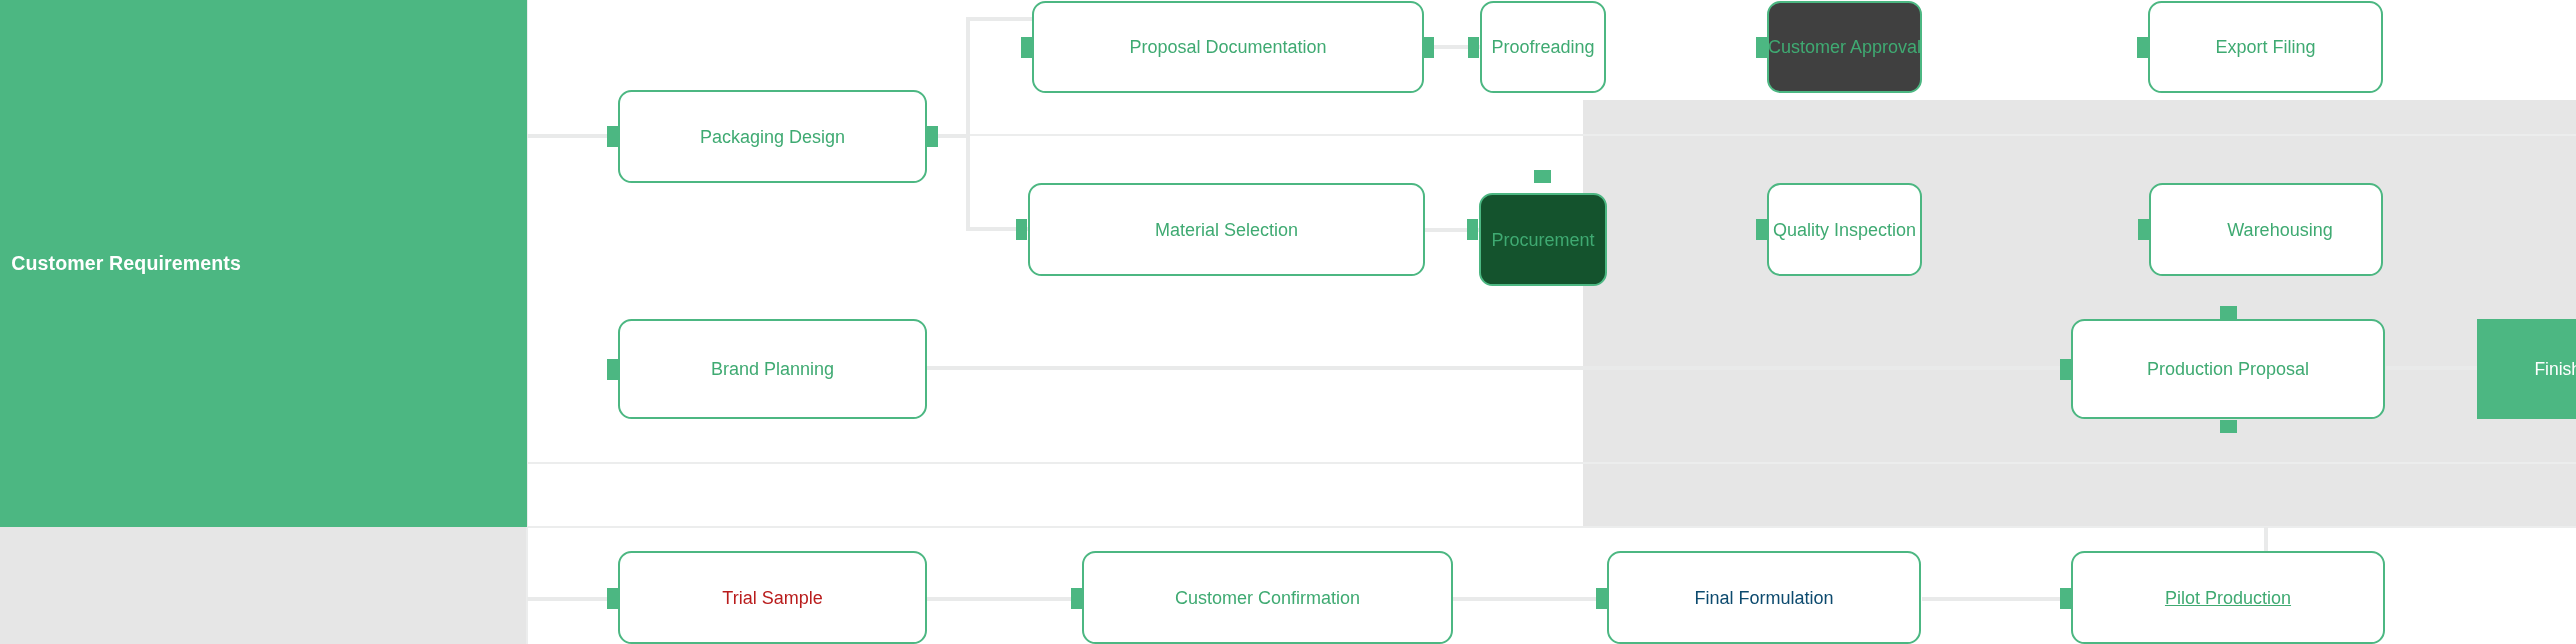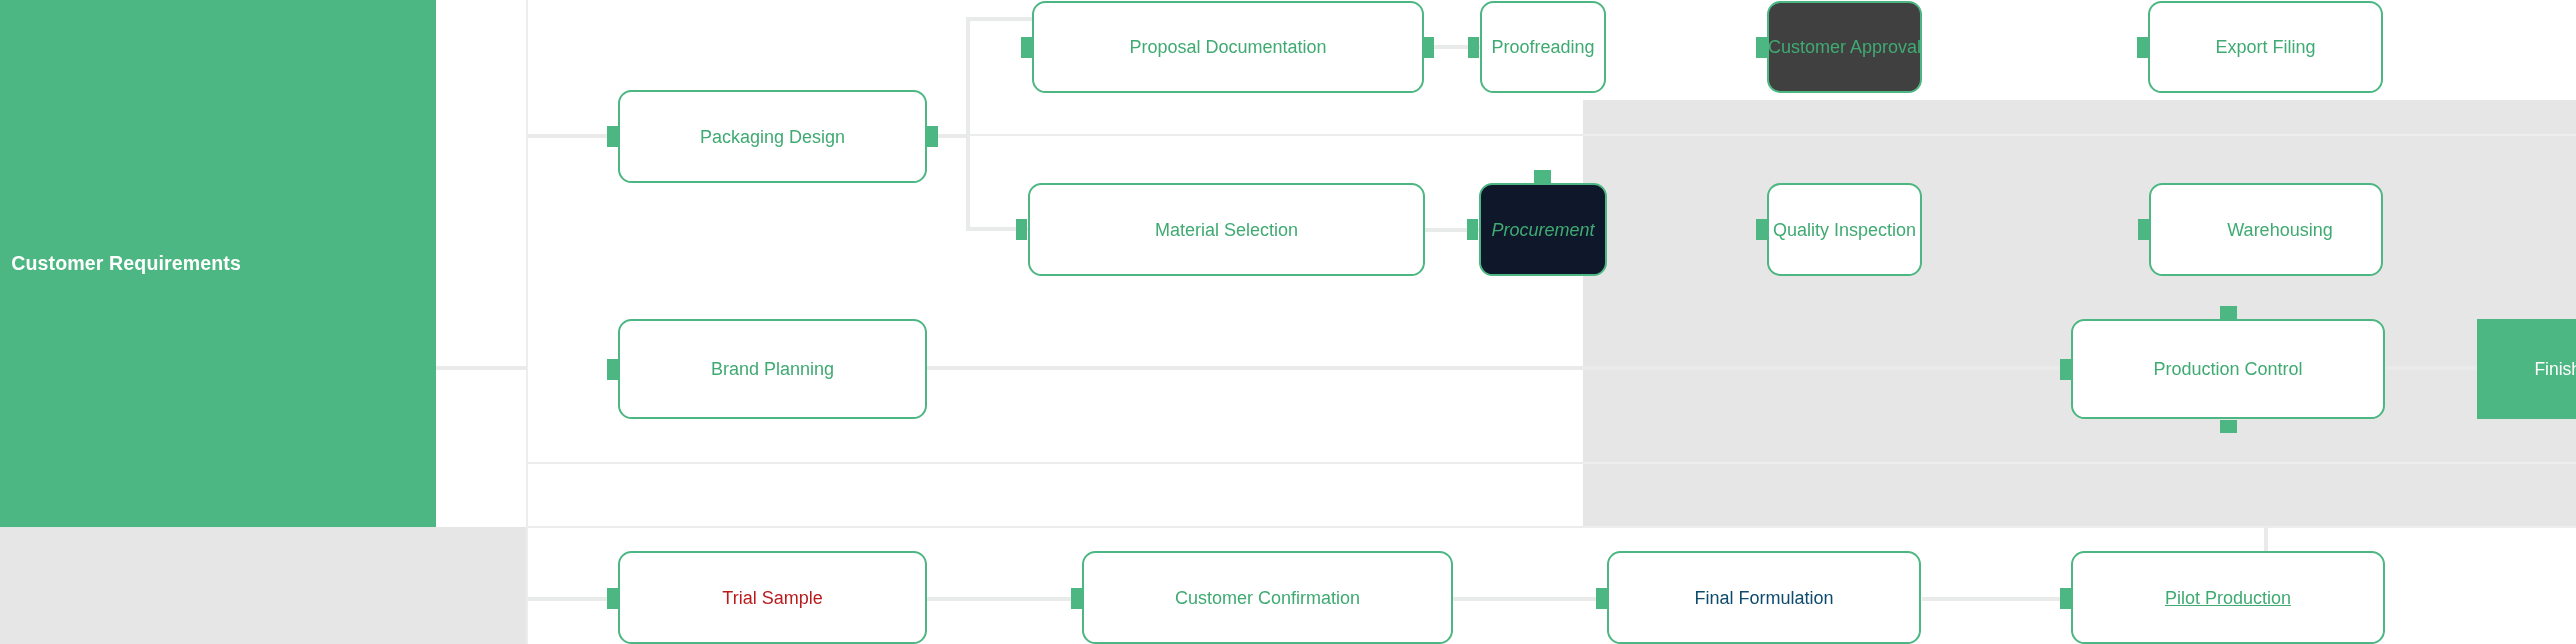--- a/index.html
+++ b/index.html
@@ -87,21 +87,21 @@
       <div class="edge-h" style="left: 1425px; top: 228px; width: 56px; background: rgb(233, 234, 234);"></div>
       <div class="edge-h" style="left: 927px; top: 366px; width: 1236px; background: rgb(233, 234, 234);"></div>
       <div class="edge-h" style="left: 2386px; top: 366px; width: 93px; background: rgb(233, 234, 234);"></div>
       <div class="edge-h" style="left: 527px; top: 597px; width: 98px; background: rgb(233, 234, 234);"></div>
       <div class="edge-h" style="left: 927px; top: 597px; width: 161px; background: rgb(233, 234, 234);"></div>
       <div class="edge-h" style="left: 1453px; top: 597px; width: 161px; background: rgb(233, 234, 234);"></div>
       <div class="edge-h" style="left: 1922px; top: 597px; width: 155px; background: rgb(233, 234, 234);"></div>
       <div class="edge-v" style="left: 2264px; top: 527px; height: 31px; background: rgb(233, 234, 234);"></div>
     </div>
 
-  <div class="root-block" id="root-block" style="left: 0px; top: 0px; width: 436px; height: 527px; background: rgb(76, 183, 130); text-align: right;">
+  <div class="root-block" id="root-block" style="left: 0px; top: 0px; width: 527px; height: 527px; background: rgb(76, 183, 130); text-align: right;">
     <span class="root-label" id="root-label" style="margin-left: 11.3px;">Customer Requirements</span>
   </div>
 
   <div id="nodes-layer">
       <div class="node" style="left: 618px; top: 90px; width: 309px; height: 93px; border-color: rgb(76, 183, 130); background: rgb(255, 255, 255);">
         <span class="node-label" style="color: rgb(63, 170, 114);">Packaging Design</span>
       </div>
       <div class="handle" style="background: rgb(76, 183, 130); left: 607px; top: 126px;"></div>
       <div class="handle" style="background: rgb(76, 183, 130); left: 927px; top: 126px;"></div>
       <div class="node" style="left: 1032px; top: 1px; width: 392px; height: 92px; border-color: rgb(76, 183, 130); background: rgb(255, 255, 255);">
@@ -118,39 +118,39 @@
       </div>
       <div class="handle" style="background: rgb(76, 183, 130); left: 1756px; top: 37px;"></div>
       <div class="node" style="left: 2148px; top: 1px; width: 235px; height: 92px; border-color: rgb(76, 183, 130); background: rgb(255, 255, 255);">
         <span class="node-label" style="color: rgb(63, 170, 114);">Export Filing</span>
       </div>
       <div class="handle" style="background: rgb(76, 183, 130); left: 2137px; top: 37px;"></div>
       <div class="node" style="left: 1028px; top: 183px; width: 397px; height: 93px; border-color: rgb(76, 183, 130); background: rgb(255, 255, 255);">
         <span class="node-label" style="color: rgb(63, 170, 114);">Material Selection</span>
       </div>
       <div class="handle" style="background: rgb(76, 183, 130); left: 1016px; top: 219px;"></div>
-      <div class="node" style="left: 1479px; top: 183px; width: 128px; height: 93px; border-color: rgb(76, 183, 130); background: #0f172a; font-style: italic;">
+      <div class="node" style="left: 1479px; top: 193px; width: 128px; height: 93px; border-color: rgb(76, 183, 130); background: #14532d;">
         <span class="node-label" style="color: rgb(63, 170, 114);">Procurement</span>
       </div>
       <div class="handle" style="background: rgb(76, 183, 130); left: 1467px; top: 219px;"></div>
       <div class="handle vert" style="background: rgb(76, 183, 130); left: 1534px; top: 170px;"></div>
       <div class="node" style="left: 1767px; top: 183px; width: 155px; height: 93px; border-color: rgb(76, 183, 130); background: rgb(255, 255, 255);">
         <span class="node-label" style="color: rgb(63, 170, 114);">Quality Inspection</span>
       </div>
       <div class="handle" style="background: rgb(76, 183, 130); left: 1756px; top: 219px;"></div>
       <div class="node" style="left: 2149px; top: 183px; width: 234px; height: 93px; border-color: rgb(76, 183, 130); background: rgb(255, 255, 255);">
         <span class="node-label" style="color: rgb(63, 170, 114); margin-left: 28px;">Warehousing</span>
       </div>
       <div class="handle" style="background: rgb(76, 183, 130); left: 2138px; top: 219px;"></div>
       <div class="node" style="left: 618px; top: 319px; width: 309px; height: 100px; border-color: rgb(76, 183, 130); background: rgb(255, 255, 255);">
         <span class="node-label" style="color: rgb(63, 170, 114);">Brand Planning</span>
       </div>
       <div class="handle" style="background: rgb(76, 183, 130); left: 607px; top: 359px;"></div>
       <div class="node" style="left: 2071px; top: 319px; width: 314px; height: 100px; border-color: rgb(76, 183, 130); background: rgb(255, 255, 255);">
-        <span class="node-label" style="color: rgb(63, 170, 114);">Production Control</span>
+        <span class="node-label" style="color: rgb(63, 170, 114);">Production Proposal</span>
       </div>
       <div class="handle" style="background: rgb(76, 183, 130); left: 2060px; top: 359px;"></div>
       <div class="handle vert" style="background: rgb(76, 183, 130); left: 2220px; top: 306px;"></div>
       <div class="handle vert" style="background: rgb(76, 183, 130); left: 2220px; top: 420px;"></div>
       <div class="node" style="left: 618px; top: 551px; width: 309px; height: 93px; border-color: rgb(76, 183, 130); background: rgb(255, 255, 255);">
         <span class="node-label" style="color: #b91c1c;">Trial Sample</span>
       </div>
       <div class="handle" style="background: rgb(76, 183, 130); left: 607px; top: 588px;"></div>
       <div class="node" style="left: 1082px; top: 551px; width: 371px; height: 93px; border-color: rgb(76, 183, 130); background: rgb(255, 255, 255);">
         <span class="node-label" style="color: rgb(63, 170, 114);">Customer Confirmation</span>

